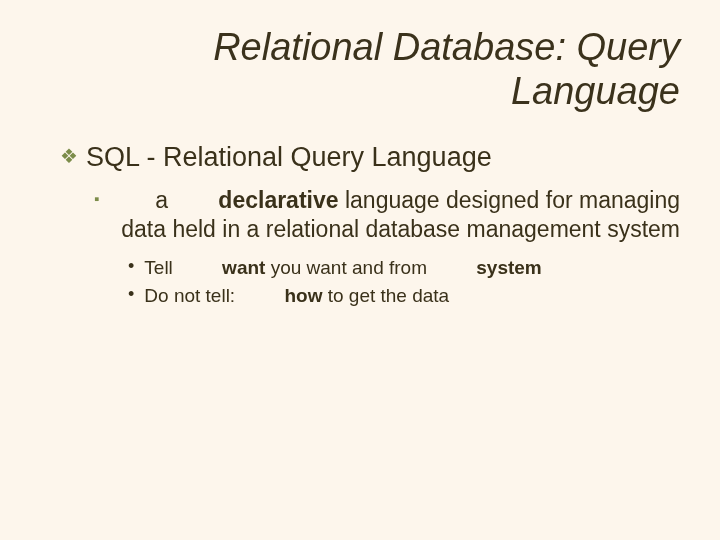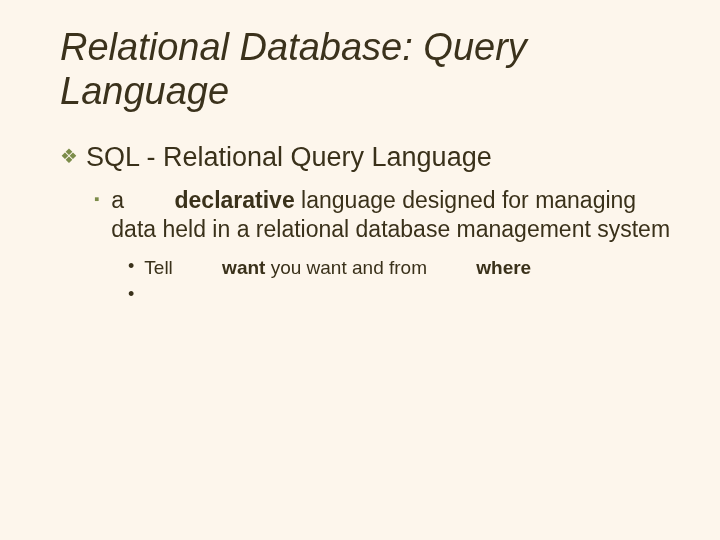--- a/index.html
+++ b/index.html
@@ -10,20 +10,21 @@
     background: #fdf6ec;
     font-family: Arial, "Helvetica Neue", Helvetica, sans-serif;
     color: #3a311a;
     overflow: hidden;
   }
   .slide {
     box-sizing: border-box;
     width: 720px;
     height: 440px;
     padding: 20px 40px 32px 60px;
+    text-align: right;
   }
   .title {
     font-style: italic;
     font-weight: 400;
     font-size: 38px;
     line-height: 1.15;
     margin: 6px 0 28px 0;
     color: #3b321c;
   }
   .lvl1 {
@@ -97,20 +98,21 @@
   <div class="lvl2">
     <div class="lvl2-row">
       <span class="bullet-square">▪</span>
       <span>a <b>declarative</b> language designed for managing data held in a relational database management system</span>
     </div>
   </div>
 
   <div class="lvl3">
     <div class="lvl3-row">
       <span class="bullet-dot">•</span>
-      <span>Tell <b>want</b> you want and from <b>where</b></span>
+      <span>Tell <b>want</b> you want and from <b>system</b></span>
     </div>
     <div class="lvl3-row">
       <span class="bullet-dot">•</span>
+      <span>Do not tell: <b>how</b> to get the data</span>
     </div>
   </div>
 
 </div>
 
 </body></html>

